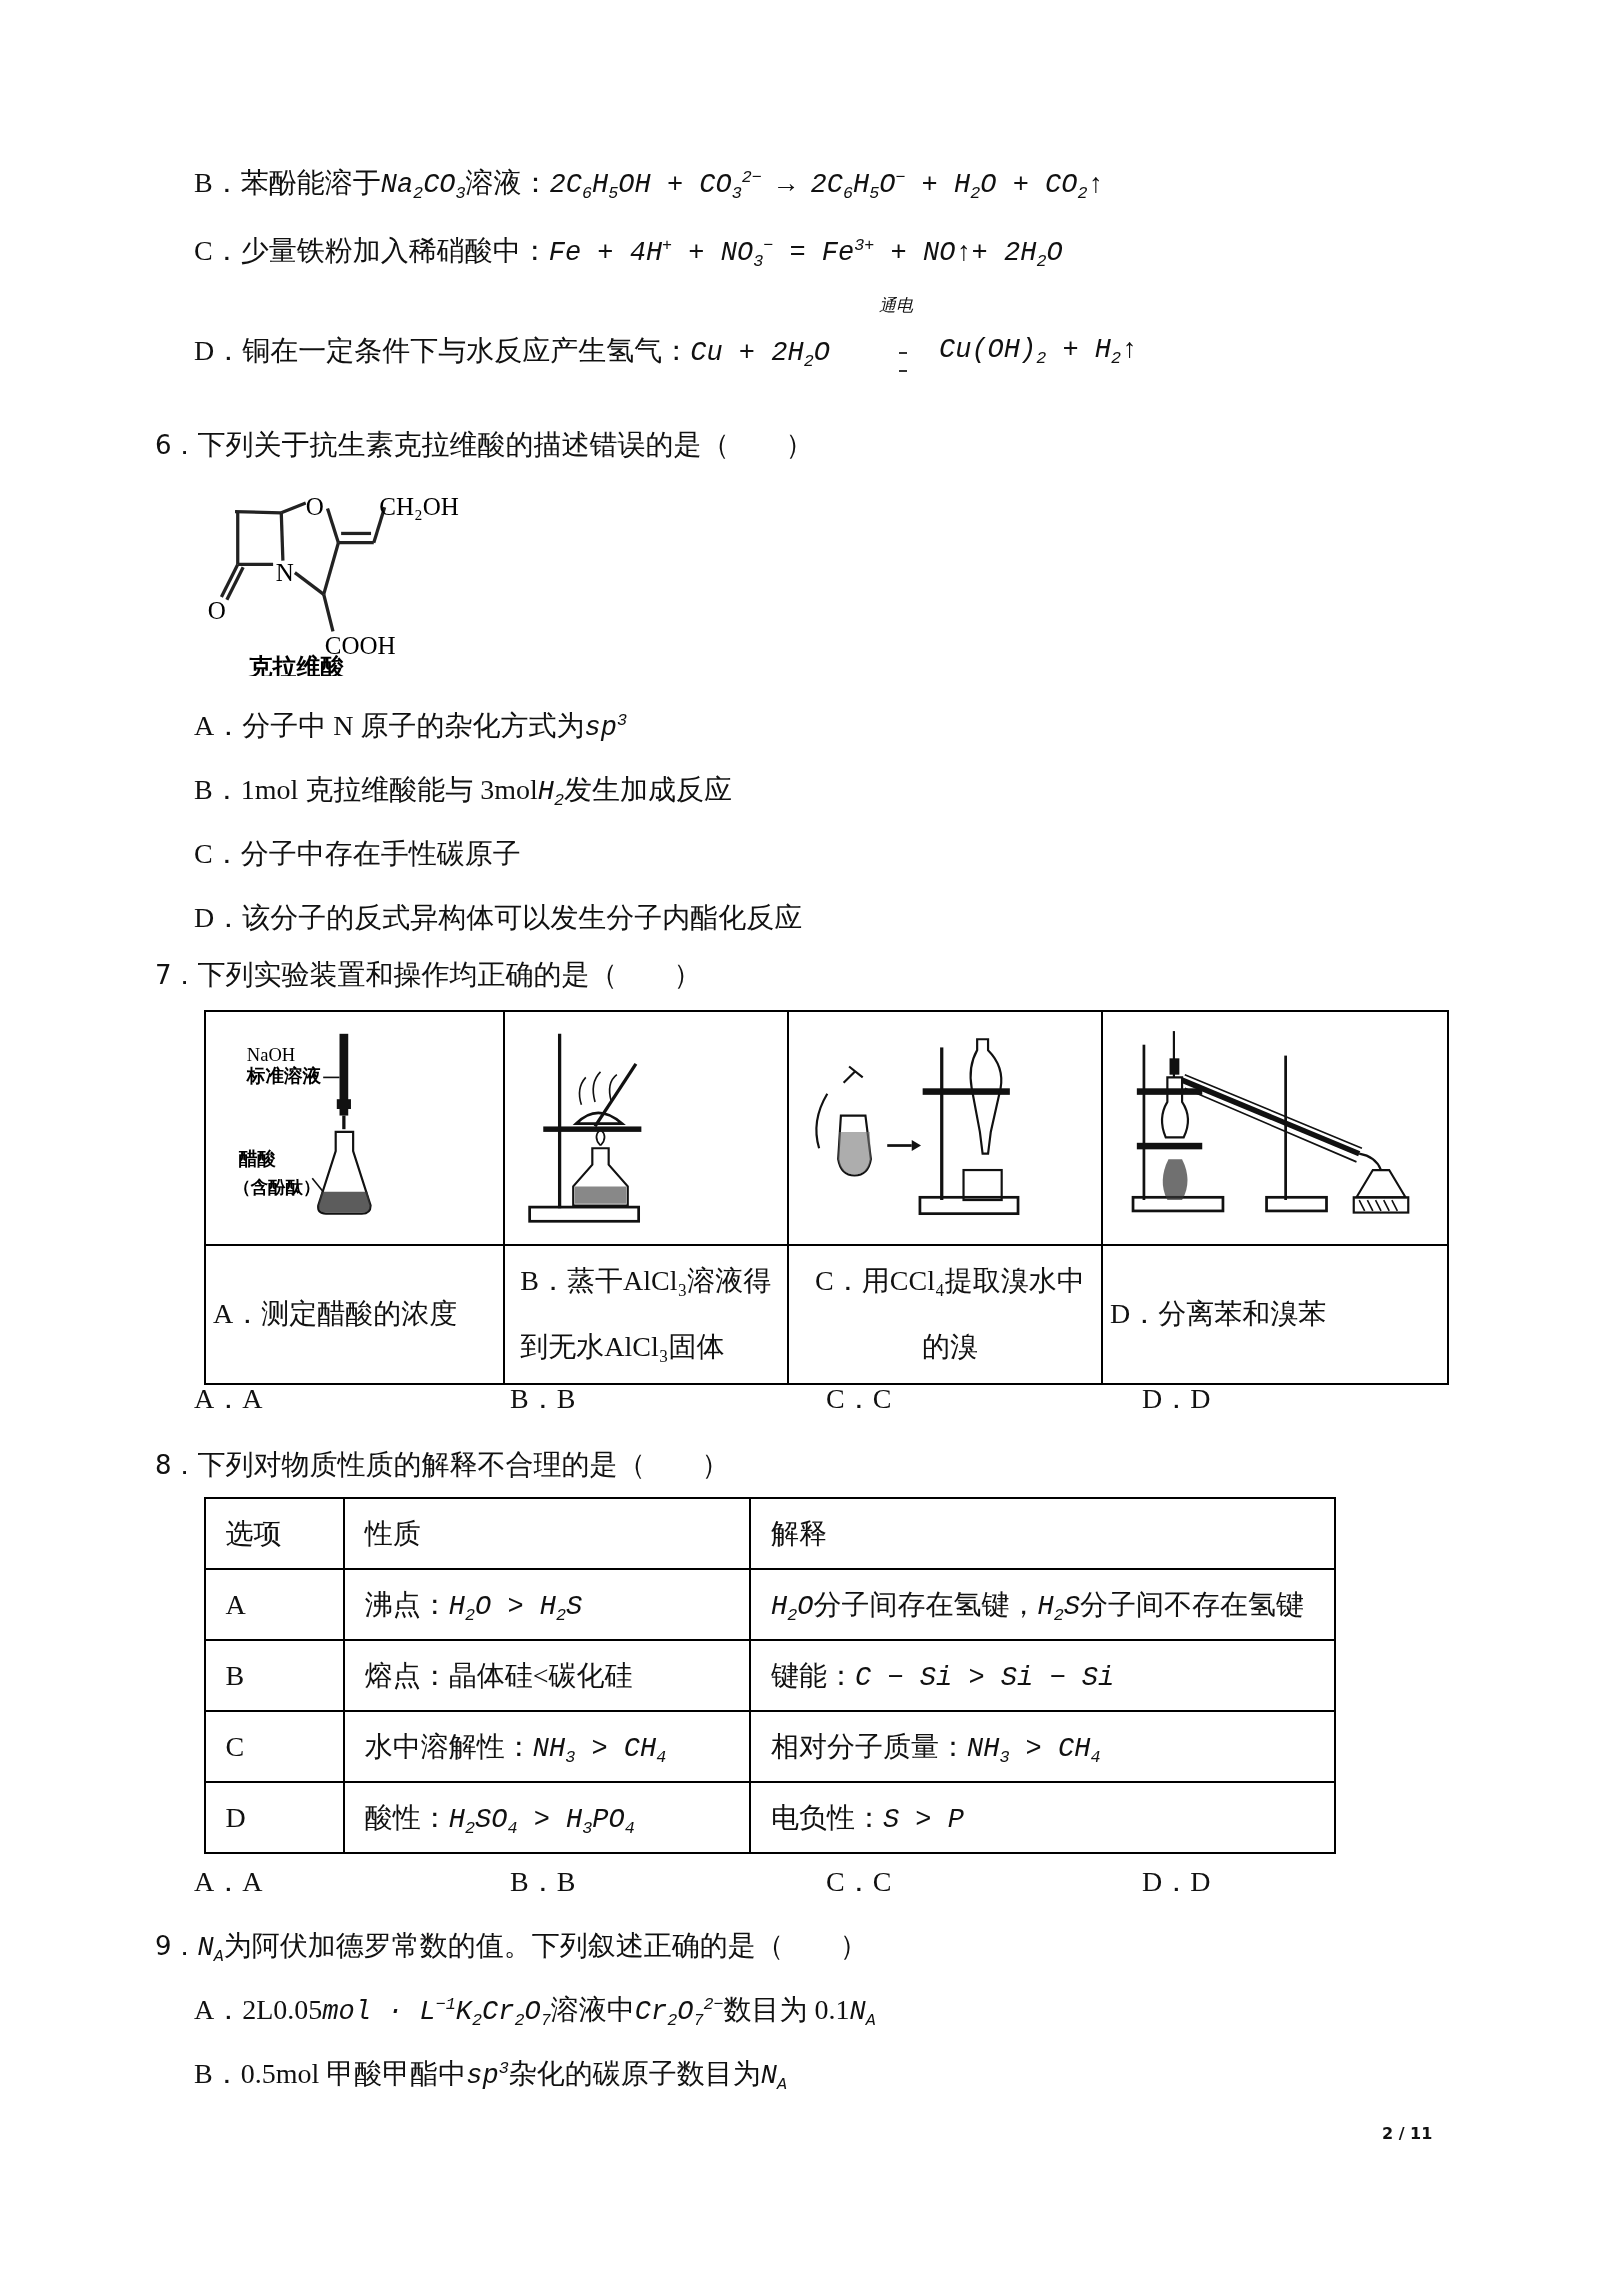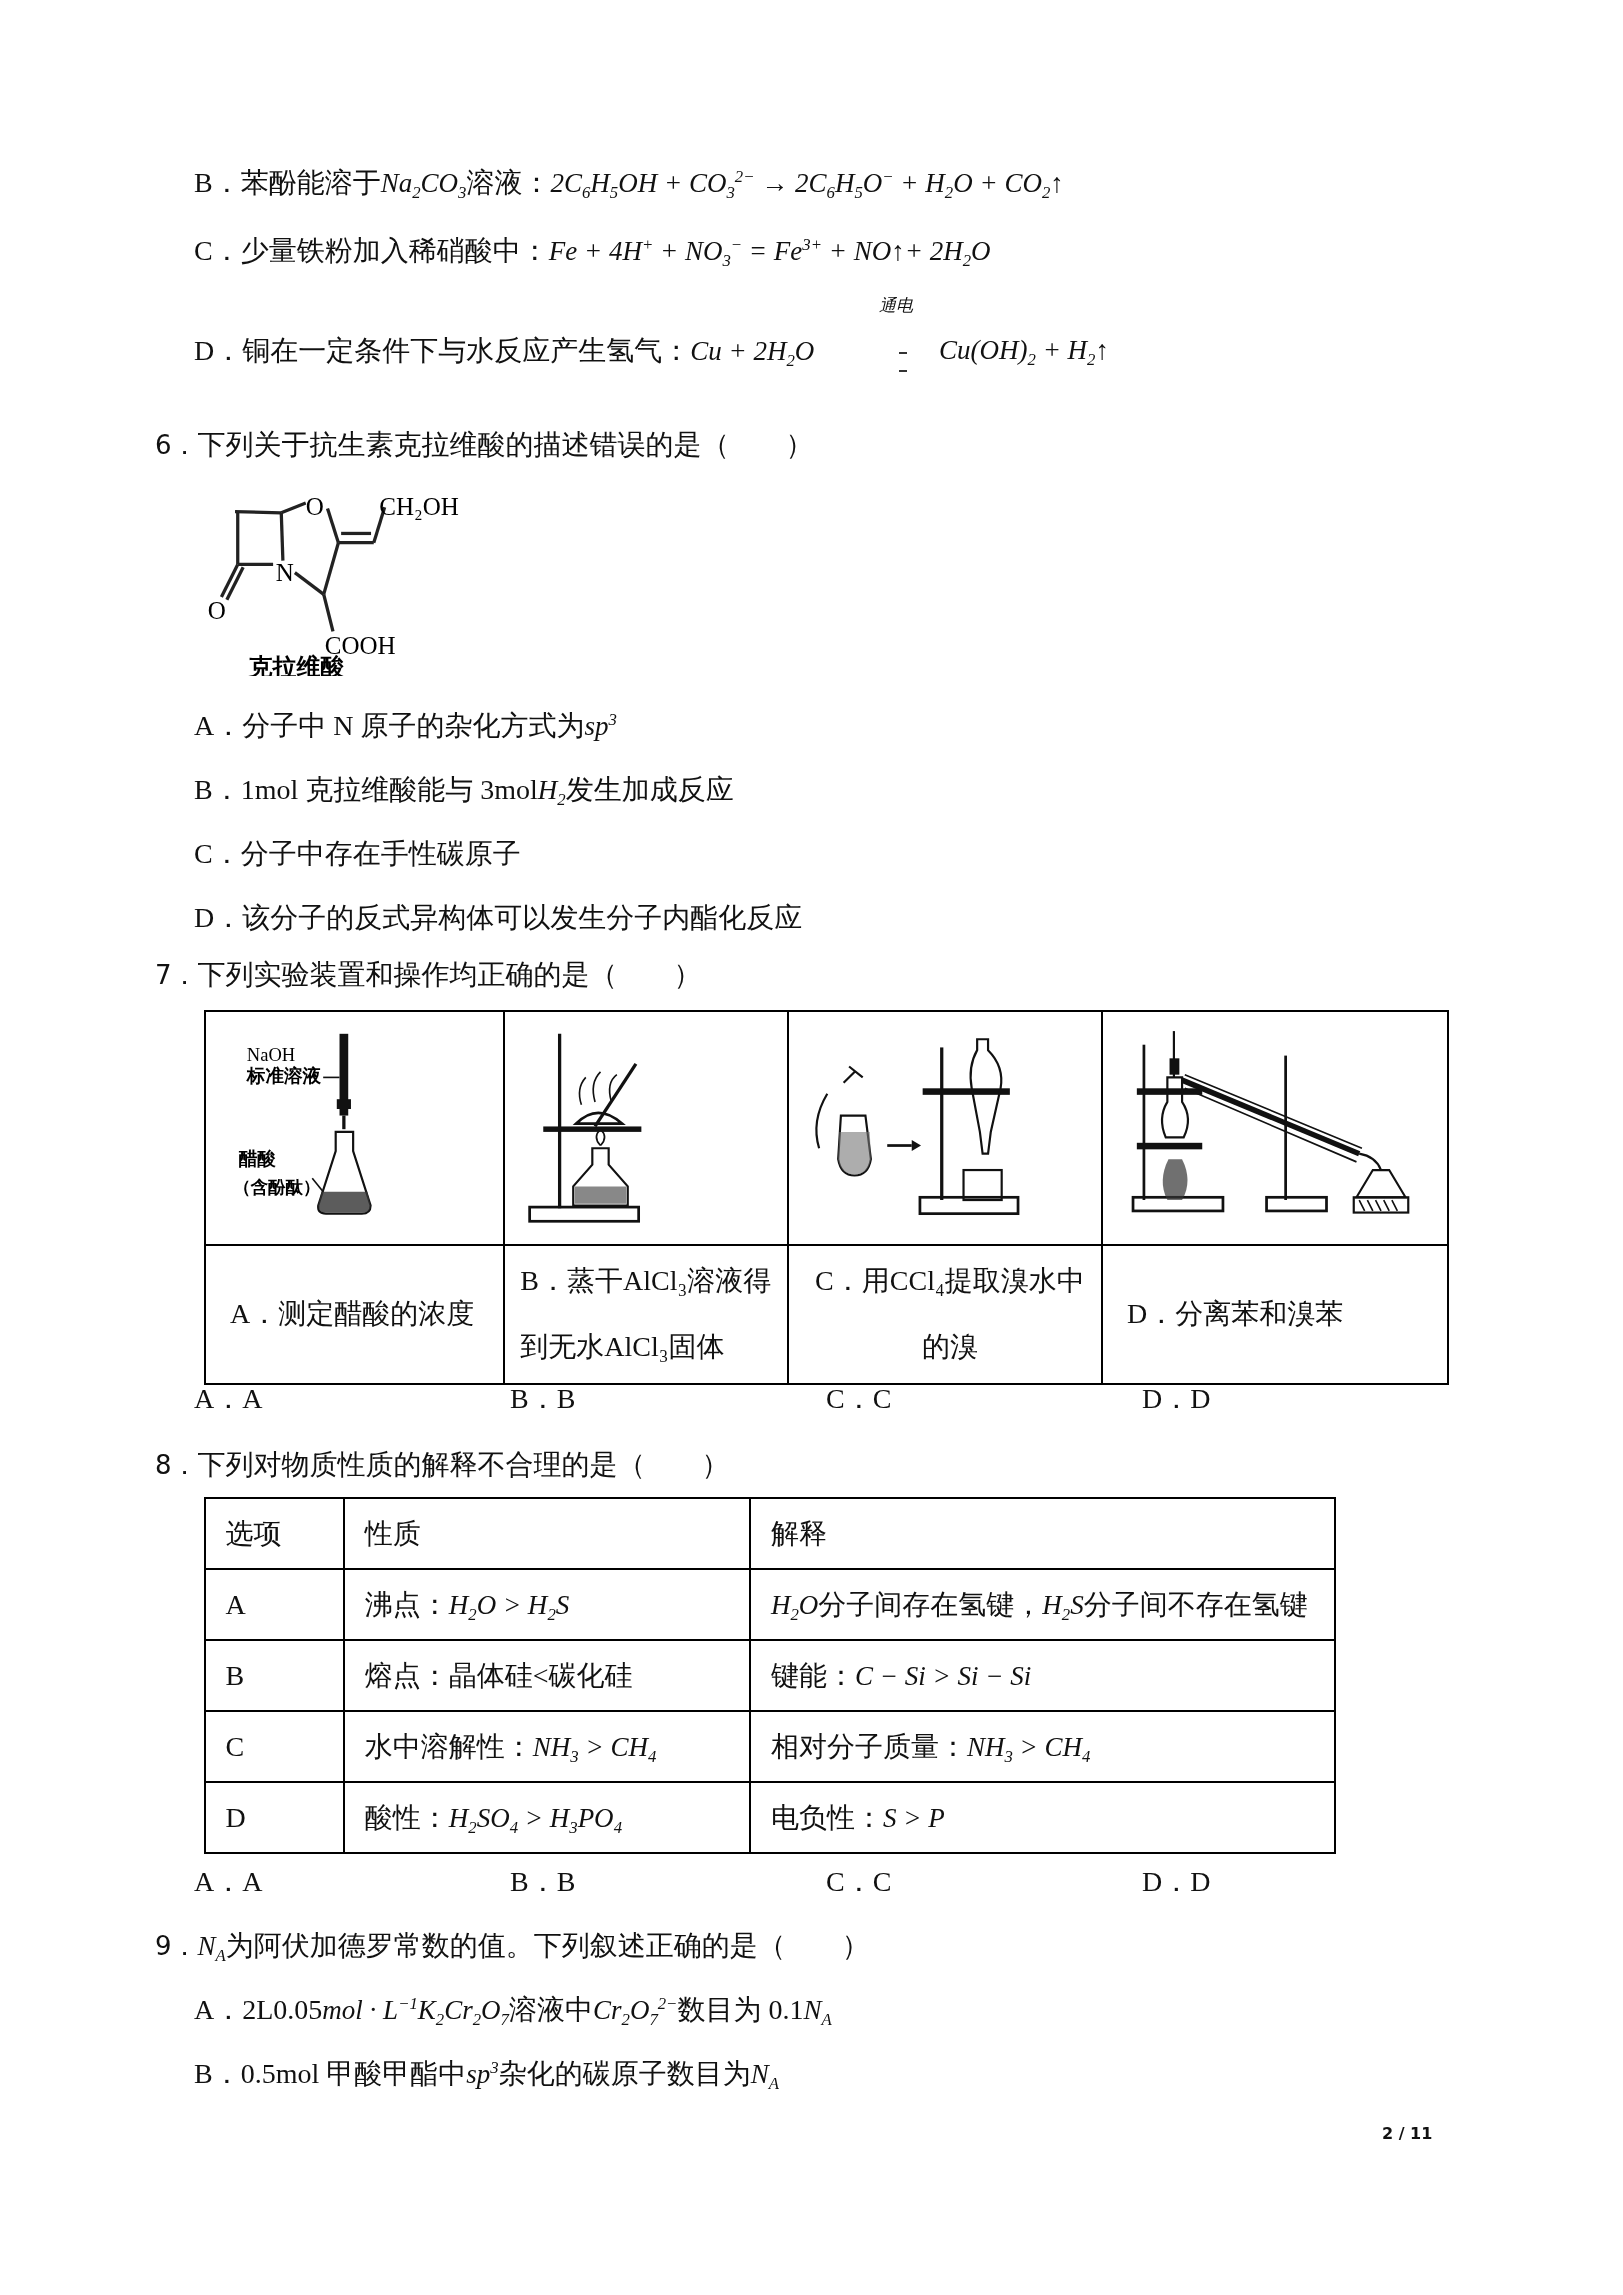--- a/index.html
+++ b/index.html
@@ -2,35 +2,35 @@
 <html style="font-size:8.7px"><head>
 <meta charset="utf-8">
 <style>
   html, body { margin:0; padding:0; background:#ffffff; }
   body {
     width:1623px; height:2295px; position:relative; overflow:hidden;
     font-family:"Liberation Serif","DejaVu Serif",serif; color:#111;
     font-size:28px;
   }
   .abs { position:absolute; white-space:nowrap; }
-  .m { font-family:Liberation Serif, serif; font-style:italic; font-size:27px;text-align:right; }
+  .m { font-family:Liberation Mono, monospace; font-style:italic; font-size:27px;text-align:right; }
   .num { font-family:"DejaVu Sans","Liberation Sans",sans-serif; font-size:26px; }
   sub, sup { font-size:0.62em; line-height:0; }
   .line { height:33px; line-height:33px; }
 
   
   .struct { position:absolute; left:194px; top:491px; width:316px; height:185px; }
   .struct text { font-family:"Liberation Serif",serif; }
 
   
   table.q7 {
     position:absolute; left:204px; top:1010px; width:1235px; height:357px;
     border-collapse:collapse;
   }
-  table.q7 td { border:2.7px solid #000; vertical-align:middle; padding:0 24px; font-size:28px; line-height:1.6; }
+  table.q7 td { border:2.7px solid #000; vertical-align:middle; padding:0 7px; font-size:28px; line-height:1.6; }
   table.q7 tr.img-row { height:218px; }
   table.q7 tr.img-row td { padding:0; }
   
   table.q8 {
     position:absolute; left:204px; top:1497px; width:1132px; height:354px;
     border-collapse:collapse;
   }
   table.q8 td { border:2.7px solid #000; vertical-align:middle; padding:0 19.6px; font-size:28px; }
   .choices4 { position:absolute; display:flex; }
   .choices4 span { display:inline-block; width:316px; }

